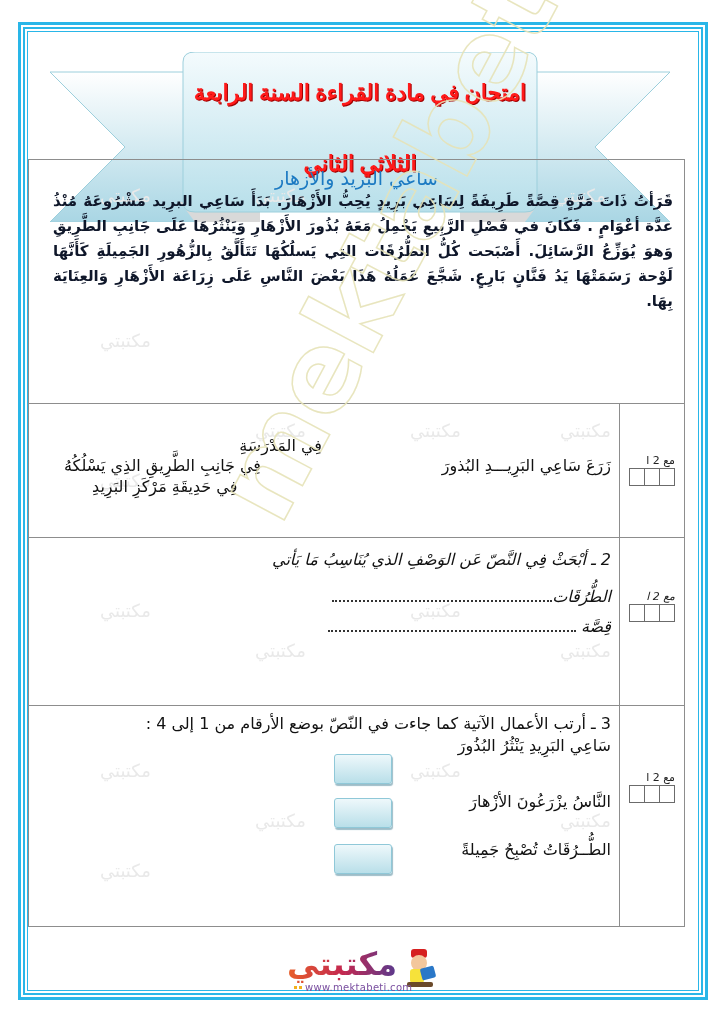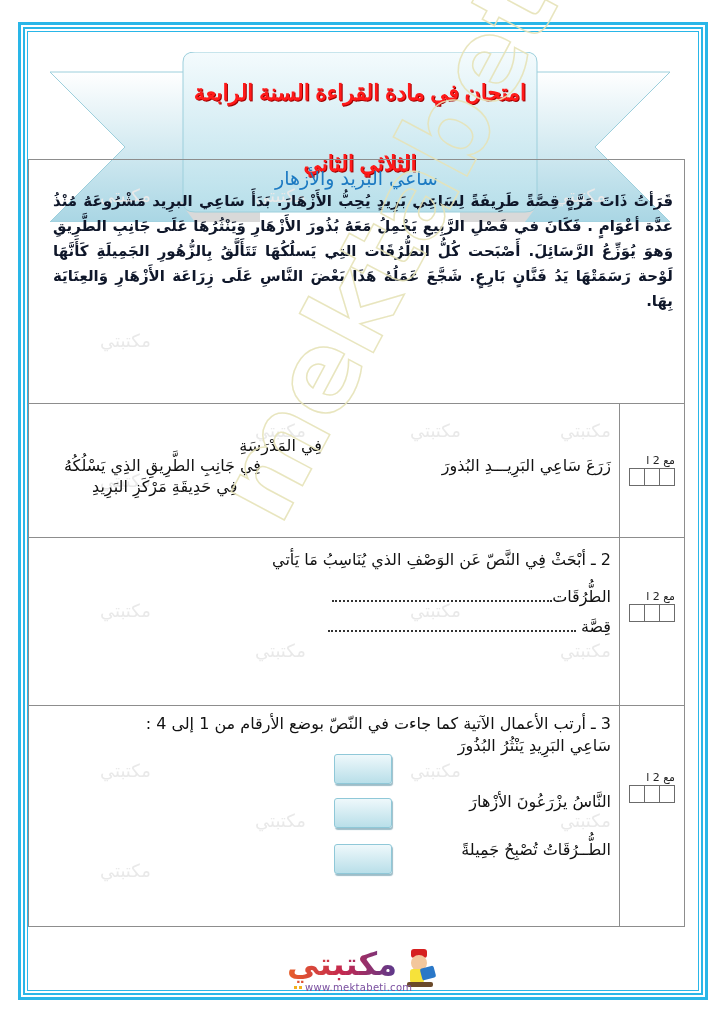--- a/index.html
+++ b/index.html
@@ -25,21 +25,21 @@
   .banner-title.l2 { top:70px;margin-top:29px; }
 
   
   .exam { position:absolute; left:28px; top:159px; width:657px; height:768px;
           border:1px solid #8d8d8d; box-sizing:border-box; background:transparent; }
   .row { position:absolute; left:0; right:0; border-bottom:1px solid #8d8d8d; box-sizing:border-box; }
   .row.last { border-bottom:none; }
   .score-col { position:absolute; right:0; top:0; bottom:0; width:65px; border-left:1px solid #8d8d8d; box-sizing:border-box; }
   .passage { top:0; height:244px; }
   .q1 { top:244px; height:134px; }
-  .q2 { top:378px; height:168px; }
+  .q2 { top:378px; height:168px;font-style:italic; }
   .q3 { top:546px; height:221px; }
   .q-body { position:absolute; left:0; right:65px; top:0; bottom:0; direction:rtl; }
 
   .passage-title { text-align:center; color:#1c7ac2; font-size:19px; margin-top:7px; direction:rtl; }
   .passage-text { direction:rtl; text-align:justify; text-align-last:right; font-size:15px; line-height:25px;
                   padding:0 11px 0 24px; font-weight:bold; color:#0f172a; }
   .passage-text p { margin:0; }
 
   .q-title { position:absolute; right:8px; font-size:16px; color:#111; white-space:nowrap; }
   .q-text { position:absolute; font-size:16px; color:#111; white-space:nowrap; direction:rtl; }

